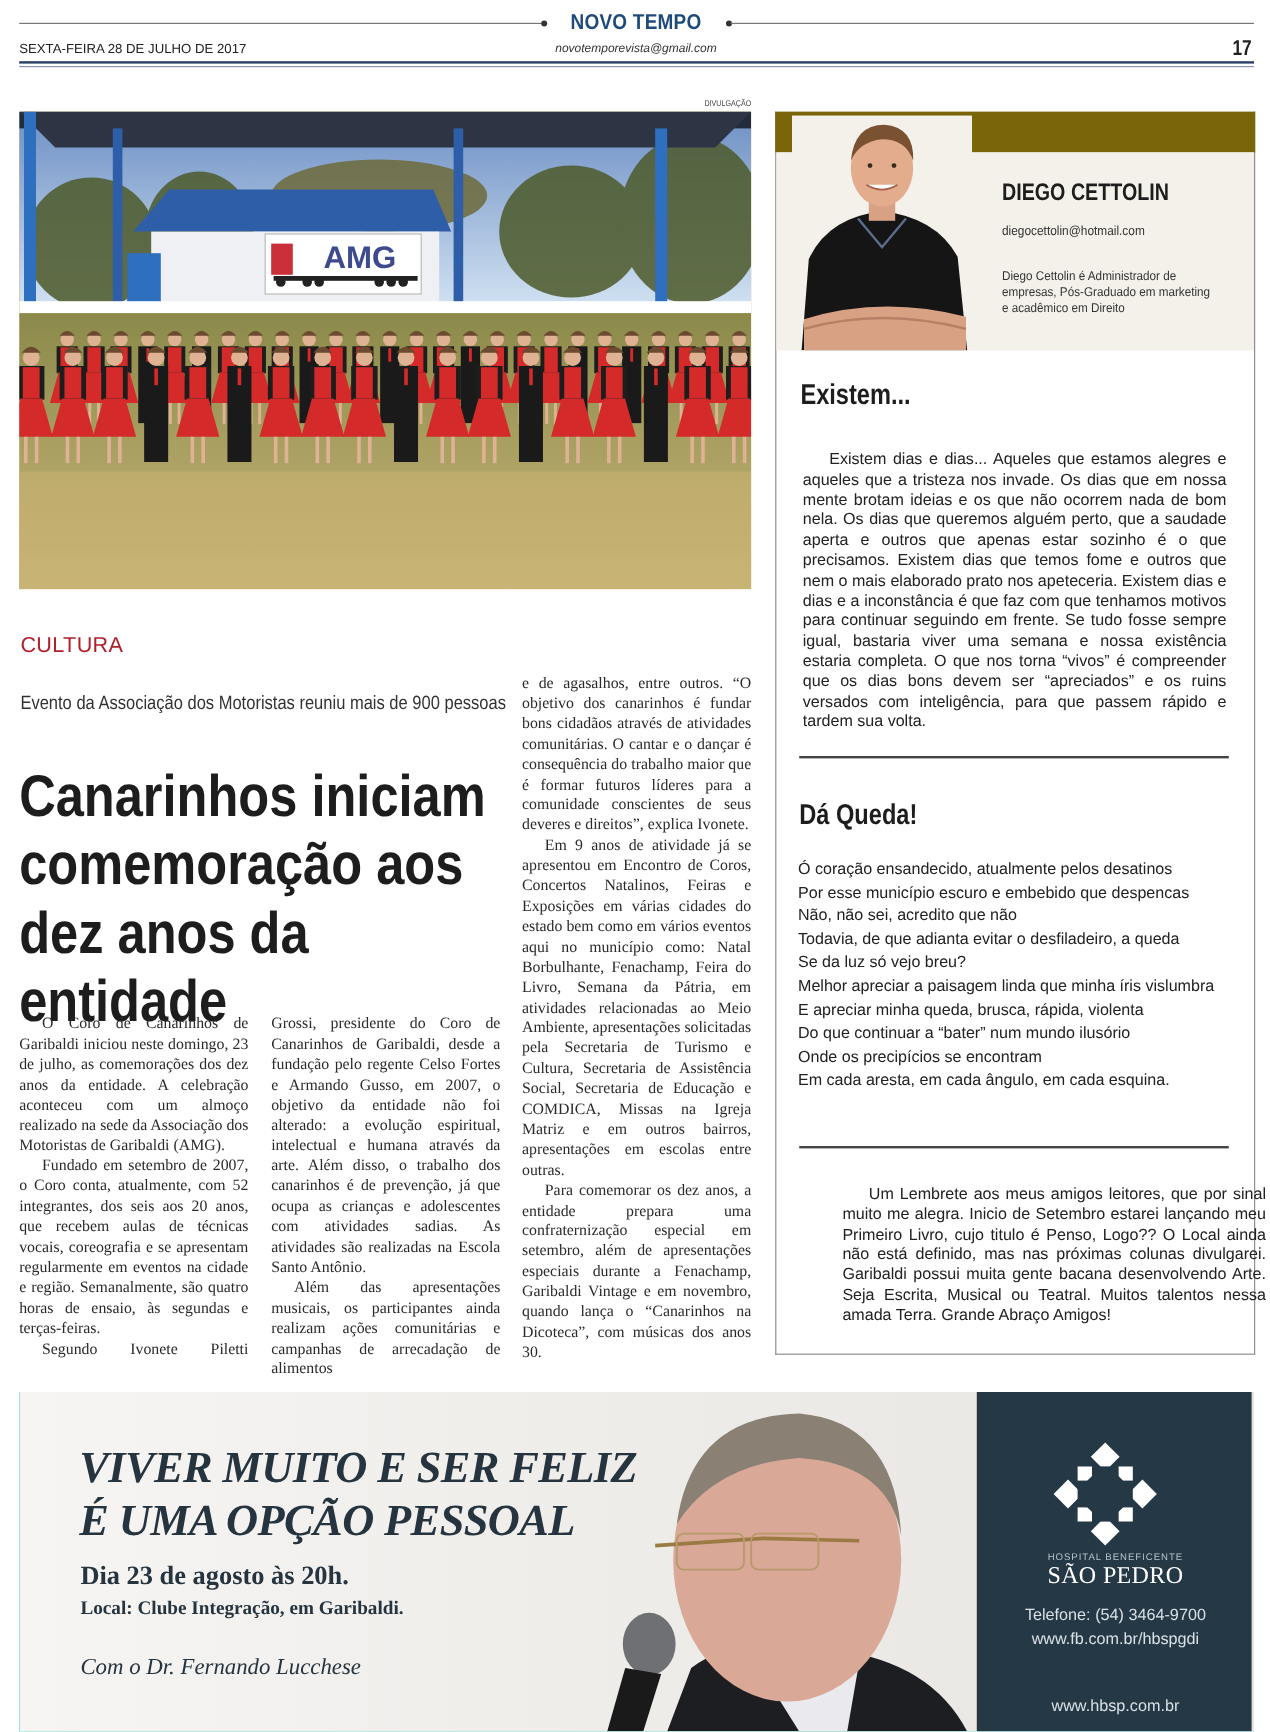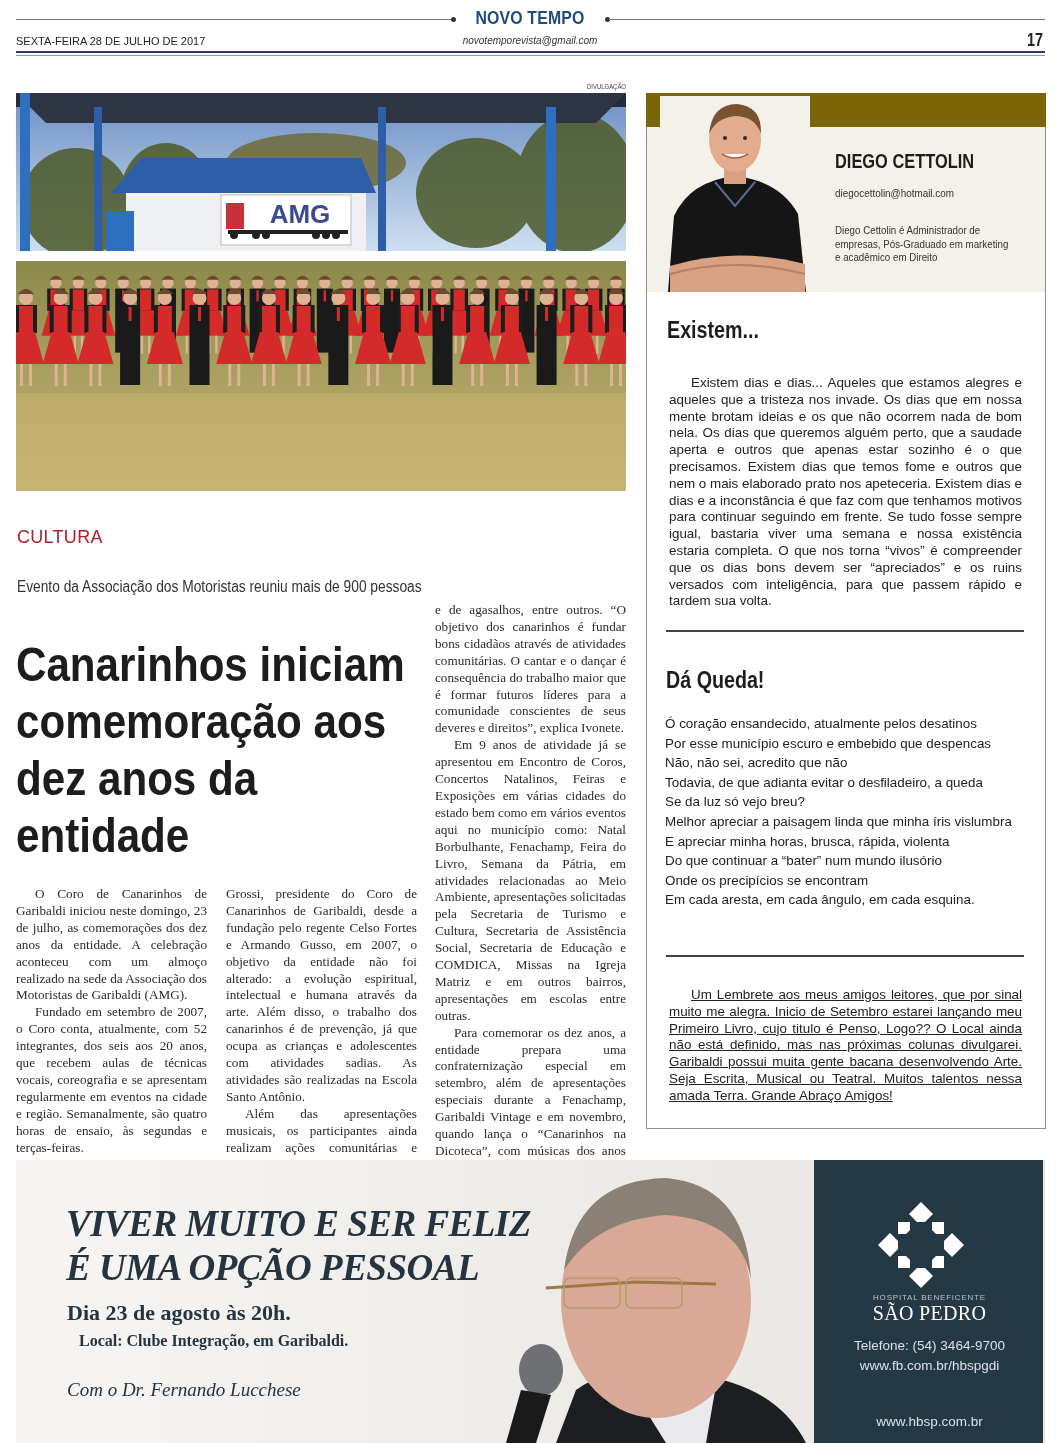--- a/index.html
+++ b/index.html
@@ -25,21 +25,21 @@
   
   .credit { position: absolute; top: 83px; left: 560px; width: 66px; text-align: right; font-size: 7px; color: #444; transform: scaleX(0.85); transform-origin: right; }
   .photo { position: absolute; top: 93px; left: 16px; width: 610px; height: 398px; overflow: hidden; background: #c8b272; }
   .photo svg { width: 100%; height: 100%; display: block; }
 
   
   .section-label { position: absolute; top: 527px; left: 17px; font-size: 18px; color: #b0202c; letter-spacing: 0.3px; }
   .kicker { position: absolute; top: 578px; left: 17px; font-size: 16px; color: #333; transform: scaleX(0.86); transform-origin: left; white-space: nowrap; }
   .headline { position: absolute; top: 636px; left: 16px; width: 470px; font-size: 49px; line-height: 57px; font-weight: bold; color: #1d1d1d;
     transform: scaleX(0.86); transform-origin: left top; letter-spacing: 0px; }
-  .col { position: absolute; font-family: "Liberation Serif", serif; font-size: 13.2px; line-height: 16.9px; color: #2a2a2a; text-align: justify; hyphens: manual; margin-top: 41px; }
+  .col { position: absolute; font-family: "Liberation Serif", serif; font-size: 13.2px; line-height: 16.9px; color: #2a2a2a; text-align: justify; hyphens: manual; }
   .col p { text-indent: 19px; }
   .col p.noindent { text-indent: 0; }
   .col1 { top: 845px; left: 16px; width: 191px; }
   .col2 { top: 845px; left: 226px; width: 191px; }
   .col3 { top: 561px; left: 435px; width: 191px; }
 
   
   .op-box { position: absolute; top: 93px; left: 646px; width: 400px; height: 1036px; border: 1px solid #8e8e8e; border-top: none; background: #fff; }
   .op-topbar { position: absolute; top: 93px; left: 646px; width: 400px; height: 34px; background: #7a6608; }
   .op-header-bg { position: absolute; top: 127px; left: 647px; width: 398px; height: 165px; background: #f4f1ea; }
@@ -47,36 +47,36 @@
   .op-photo svg { width: 100%; height: 100%; display: block; }
   .op-name { position: absolute; top: 150px; left: 835px; font-size: 20px; font-weight: bold; color: #1d1d1d; transform: scaleX(0.82); transform-origin: left; white-space: nowrap; }
   .op-email { position: absolute; top: 187px; left: 835px; font-size: 11px; color: #333; transform: scaleX(0.9); transform-origin: left; white-space: nowrap; }
   .op-bio { position: absolute; top: 224px; left: 835px; width: 190px; font-size: 10.6px; line-height: 13.5px; color: #333; transform: scaleX(0.92); transform-origin: left top; }
   .op-title { position: absolute; font-size: 24px; font-weight: bold; color: #1d1d1d; transform: scaleX(0.82); transform-origin: left; white-space: nowrap; }
   .op-title.t1 { top: 316px; left: 667px; }
   .op-title.t2 { top: 666px; left: 666px; }
   .op-text { position: absolute; font-size: 13.4px; line-height: 16.8px; color: #222; text-align: justify; }
   .op-text.p1 { top: 375px; left: 669px; width: 353px; }
   .op-text.p1, .op-text.p3 { text-indent: 22px; }
-  .op-text.p3 { top: 987px; left: 669px; width: 353px; text-decoration: underline; }
+  .op-text.p3 { top: 987px; left: 702px; width: 353px; }
   .poem { position: absolute; top: 714px; left: 665px; width: 365px; font-size: 13.4px; line-height: 19.6px; color: #222; }
   .poem div { white-space: nowrap; }
   .op-rule { position: absolute; left: 666px; width: 358px; height: 2px; background: #444; }
   .op-rule.r1 { top: 630px; }
   .op-rule.r2 { top: 955px; }
 
   
   .ad { position: absolute; top: 1160px; left: 16px; width: 1029px; height: 283px; overflow: hidden; background: #14b8a6; }
   .ad-bg { position: absolute; inset: 0; }
   .ad-bg svg { width: 100%; height: 100%; display: block; }
   .ad-head { position: absolute; left: 50px; font-family: "Liberation Serif", serif; font-style: italic; font-weight: bold; font-size: 37px; color: #25343f; letter-spacing: -0.5px; white-space: nowrap; }
   .ad-head.h1 { top: 42px; }
   .ad-head.h2 { top: 86px; }
   .ad-date { position: absolute; top: 140px; left: 51px; font-family: "Liberation Serif", serif; font-weight: bold; font-size: 22px; color: #25343f; white-space: nowrap; }
-  .ad-local { position: absolute; top: 172px; left: 51px; font-family: "Liberation Serif", serif; font-weight: bold; font-size: 16px; color: #25343f; white-space: nowrap; margin-left: 12px; }
+  .ad-local { position: absolute; top: 172px; left: 51px; font-family: "Liberation Serif", serif; font-weight: bold; font-size: 16px; color: #25343f; white-space: nowrap; }
   .ad-with { position: absolute; top: 219px; left: 51px; font-family: "Liberation Serif", serif; font-style: italic; font-size: 19px; color: #25343f; white-space: nowrap; }
   .ad-panel { position: absolute; top: 0; left: 798px; width: 229px; height: 283px; background: #243845; }
   .ad-logo { position: absolute; top: 40px; left: 62px; width: 90px; height: 90px; }
   .ad-logo svg { width: 100%; height: 100%; display: block; }
   .ad-org-small { position: absolute; top: 133px; left: 0; width: 231px; text-align: center; font-size: 8px; color: #b8c3cc; letter-spacing: 0.8px; }
   .ad-org { position: absolute; top: 142px; left: 0; width: 231px; text-align: center; font-family: "Liberation Serif", serif; font-size: 20px; color: #ffffff; letter-spacing: 0.3px; }
   .ad-contact { position: absolute; left: 0; width: 231px; text-align: center; font-size: 13.5px; color: #d9e0e6; }
   .ad-contact.c1 { top: 178px; }
   .ad-contact.c2 { top: 198px; }
   .ad-contact.c3 { top: 218px; margin-top: 36px; }
@@ -522,21 +522,21 @@
   <p>Fundado em setembro de 2007, o Coro conta, atualmente, com 52 integrantes, dos seis aos 20 anos, que recebem aulas de técnicas vocais, coreografia e se apresentam regularmente em eventos na cidade e região. Semanalmente, são quatro horas de ensaio, às segundas e terças-feiras.</p>
   <p style="text-align-last: justify;">Segundo Ivonete Piletti</p>
 </div>
 <div class="col col2">
   <p class="noindent">Grossi, presidente do Coro de Canarinhos de Garibaldi, desde a fundação pelo regente Celso Fortes e Armando Gusso, em 2007, o objetivo da entidade não foi alterado: a evolução espiritual, intelectual e humana através da arte. Além disso, o trabalho dos canarinhos é de prevenção, já que ocupa as crianças e adolescentes com atividades sadias. As atividades são realizadas na Escola Santo Antônio.</p>
   <p>Além das apresentações musicais, os participantes ainda realizam ações comunitárias e campanhas de arrecadação de alimentos</p>
 </div>
 <div class="col col3">
   <p class="noindent">e de agasalhos, entre outros. “O objetivo dos canarinhos é fundar bons cidadãos através de atividades comunitárias. O cantar e o dançar é consequência do trabalho maior que é formar futuros líderes para a comunidade conscientes de seus deveres e direitos”, explica Ivonete.</p>
   <p>Em 9 anos de atividade já se apresentou em Encontro de Coros, Concertos Natalinos, Feiras e Exposições em várias cidades do estado bem como em vários eventos aqui no município como: Natal Borbulhante, Fenachamp, Feira do Livro, Semana da Pátria, em atividades relacionadas ao Meio Ambiente, apresentações solicitadas pela Secretaria de Turismo e Cultura, Secretaria de Assistência Social, Secretaria de Educação e COMDICA, Missas na Igreja Matriz e em outros bairros, apresentações em escolas entre outras.</p>
-  <p>Para comemorar os dez anos, a entidade prepara uma confraternização especial em setembro, além de apresentações especiais durante a Fenachamp, Garibaldi Vintage e em novembro, quando lança o “Canarinhos na Dicoteca”, com músicas dos anos 70.</p>
+  <p>Para comemorar os dez anos, a entidade prepara uma confraternização especial em setembro, além de apresentações especiais durante a Fenachamp, Garibaldi Vintage e em novembro, quando lança o “Canarinhos na Dicoteca”, com músicas dos anos 30.</p>
 </div>
 
 <div class="op-box"></div>
 <div class="op-topbar"></div>
 <div class="op-header-bg"></div>
 <div class="op-photo">
   <svg viewBox="0 0 150 196">
     <rect width="150" height="196" fill="#f4f1ea"></rect>
 
     <path d="M8 196 L14 120 Q30 85 75 80 Q120 85 138 118 L146 196 Z" fill="#151515"></path>
@@ -563,21 +563,21 @@
 <div class="op-rule r1"></div>
 
 <div class="op-title t2">Dá Queda!</div>
 <div class="poem">
   <div>Ó coração ensandecido, atualmente pelos desatinos</div>
   <div>Por esse município escuro e embebido que despencas</div>
   <div>Não, não sei, acredito que não</div>
   <div>Todavia, de que adianta evitar o desfiladeiro, a queda</div>
   <div>Se da luz só vejo breu?</div>
   <div>Melhor apreciar a paisagem linda que minha íris vislumbra</div>
-  <div>E apreciar minha horas, brusca, rápida, violenta</div>
+  <div>E apreciar minha queda, brusca, rápida, violenta</div>
   <div>Do que continuar a “bater” num mundo ilusório</div>
   <div>Onde os precipícios se encontram</div>
   <div>Em cada aresta, em cada ângulo, em cada esquina.</div>
 </div>
 <div class="op-rule r2"></div>
 <div class="op-text p3">Um Lembrete aos meus amigos leitores, que por sinal muito me alegra. Inicio de Setembro estarei lançando meu Primeiro Livro, cujo titulo é Penso, Logo?? O Local ainda não está definido, mas nas próximas colunas divulgarei. Garibaldi possui muita gente bacana desenvolvendo Arte. Seja Escrita, Musical ou Teatral. Muitos talentos nessa amada Terra. Grande Abraço Amigos!</div>
 
 <div class="ad">
   <div class="ad-bg">
     <svg viewBox="0 0 1029 283" preserveAspectRatio="none">

